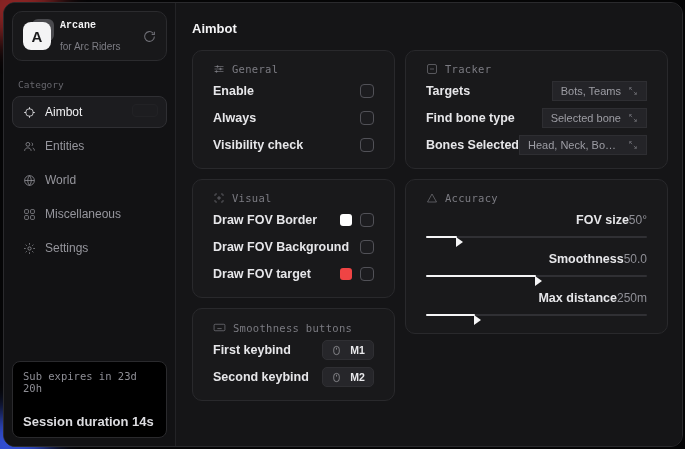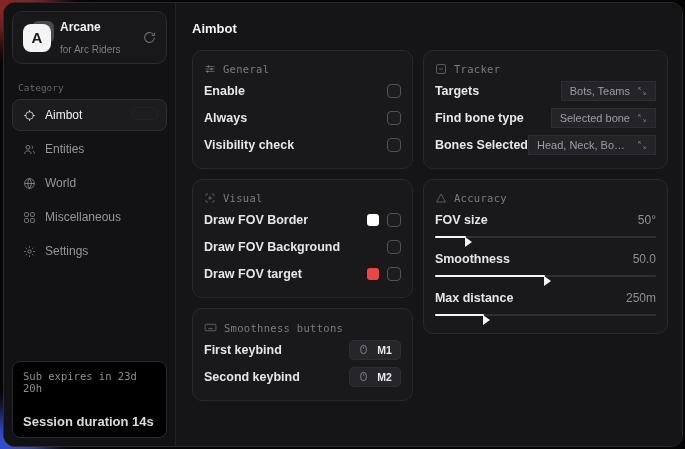--- a/index.html
+++ b/index.html
@@ -26,21 +26,21 @@
     margin:8px; border:1px solid #2b2b2e; border-radius:10px; background:#18181a;
     padding:8px 10px; display:flex; align-items:center; gap:9px;
   }
   .logo-wrap { position:relative; width:28px; height:28px; flex:0 0 28px; }
   .logo-back { position:absolute; right:-3px; top:-3px; width:22px; height:22px; border-radius:6px; background:#4a4a4e; }
   .logo {
     position:absolute; left:0; top:0; width:28px; height:28px; border-radius:8px; background:#f4f4f5;
     color:#1a1a1c; font-weight:bold; font-size:15px; display:flex; align-items:center; justify-content:center;
   }
   .brand-text { flex:1; min-width:0; }
-  .brand-name { font-size:12px; font-weight:bold; color:#f2f2f4; }
+  .brand-name { font-size:10px; font-weight:bold; color:#f2f2f4;font-family:Liberation Mono, monospace; }
   .brand-sub { font-size:10px; color:#7d7d84; margin-top:10px; }
   .sync-btn { color:#6d6d74; display:flex; align-items:center; }
 
   .category-label { font-family:"DejaVu Sans Mono", monospace; font-size:9.5px; color:#66666c; padding:10px 14px 6px; }
 
   .nav { padding:0 8px; display:flex; flex-direction:column; gap:2px; }
   .nav-item {
     display:flex; align-items:center; gap:9px; padding:8px 9px; border-radius:8px;
     color:#96969d; font-size:12px; border:1px solid transparent; position:relative; cursor:pointer;
   }
@@ -53,21 +53,21 @@
   .sub-box { margin:8px; border:1px solid #2a2a2d; border-radius:8px; padding:8px 10px; background:#000000; }
   .sub-expiry { font-family:"DejaVu Sans Mono", monospace; font-size:10.5px; color:#8e8e95; }
   .sub-session { font-size:13px; font-weight:bold; color:#dcdce0; margin-top:20px; }
 
   
   .main { flex:1; background:#151517; padding:14px 14px 14px 16px; overflow:hidden; }
   .page-title { font-size:13px; font-weight:bold; color:#f3f3f5; margin:4px 0 14px; }
   .columns { display:grid; grid-template-columns:1fr 1fr; gap:10px; align-items:start; }
   .col { display:flex; flex-direction:column; gap:10px; }
 
-  .card { background:#19191b; border:1px solid #29292c; border-radius:10px; padding:12px 11px; }
+  .card { background:#19191b; border:1px solid #29292c; border-radius:10px; padding:12px 20px; }
   .card-head { display:flex; align-items:center; gap:7px; color:#7b7b82; margin-bottom:4px; }
   .card-head .cicon { display:flex; align-items:center; }
   .card-head svg { stroke:#7b7b82; fill:none; stroke-width:1.3; }
   .card-title { font-family:"DejaVu Sans Mono", monospace; font-size:10.5px; letter-spacing:.3px; }
 
   .row { display:flex; align-items:center; justify-content:space-between; min-height:23px; margin-top:4px; }
   .row-label { font-size:12.5px; font-weight:600; color:#e6e6e9; white-space:nowrap; }
   .row-right { display:flex; align-items:center; gap:8px; }
 
   .checkbox { width:14px; height:14px; border:1.5px solid #515157; border-radius:4px; background:#1c1c1f; cursor:pointer; }
@@ -75,27 +75,27 @@
 
   .dropdown {
     display:flex; align-items:center; gap:7px; background:#242428; border:1px solid #2e2e32;
     border-radius:0; padding:3px 8px; color:#9d9da4; font-size:11px; cursor:pointer;
     max-width:150px;
   }
   .dropdown .dd-text { overflow:hidden; text-overflow:ellipsis; white-space:nowrap; }
   .dropdown svg { stroke:#8a8a90; fill:none; stroke-width:1.4; flex:0 0 auto; }
 
   .keybtn {
-    display:flex; align-items:flex-start; gap:8px; background:#26262a; border:1px solid #2f2f33;
+    display:flex; align-items:flex-end; gap:8px; background:#26262a; border:1px solid #2f2f33;
     border-radius:5px; padding:3px 8px; color:#e9e9ec; font-size:10.5px; font-weight:bold; cursor:pointer;
   }
   .keybtn svg { stroke:#b9b9bf; fill:none; stroke-width:1.3; }
 
   .slider-group { margin-top:9px; }
-  .slider-head { display:flex; justify-content:space-between; align-items:center; }
+  .slider-head { display:flex; justify-content:flex-end; align-items:center; }
   .slider-value { font-size:12px; color:#8f8f96; }
   .slider-track { position:relative; height:12px; margin-top:4px; cursor:pointer; }
   .slider-track::before { content:""; position:absolute; left:0; right:0; top:5px; height:2px; background:#303034; border-radius:1px; }
   .slider-fill { position:absolute; left:0; top:5px; height:2px; background:#f5f5f6; border-radius:1px; }
   .slider-thumb {
     position:absolute; top:1px; right:-6px; width:0; height:0;
     border-top:5px solid transparent; border-bottom:5px solid transparent; border-left:7px solid #f5f5f6;
   }
 </style>
 </head>

